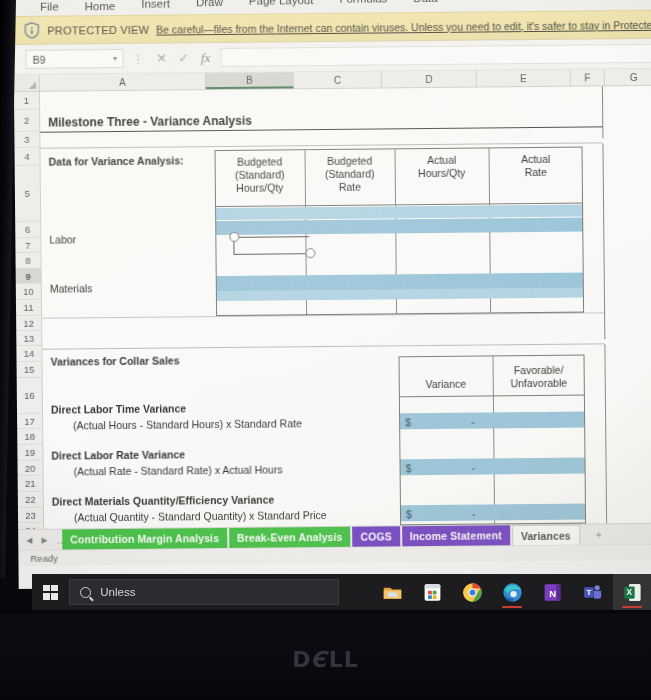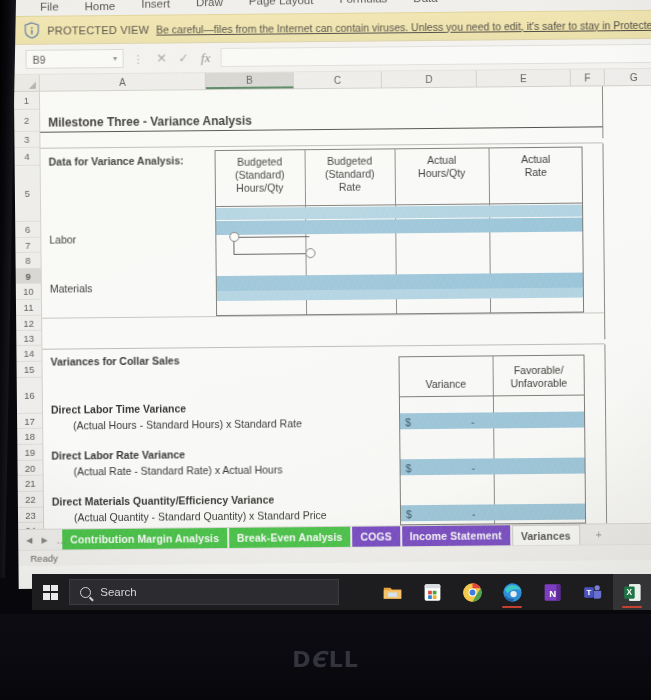--- a/index.html
+++ b/index.html
@@ -487,21 +487,21 @@
     <div class="tb-start">
       <span class="win-logo">
           <i></i>
           <i></i>
           <i></i>
           <i></i>
         </span>
     </div>
     <div class="tb-search">
       <span class="mag"></span>
-      <span class="ph">Search</span>
+      <span class="ph">Unless</span>
     </div>
     <div class="tb-icons">
 
       <div class="tbicon">
         <svg class="glyph" viewBox="0 0 24 24">
           <path d="M2 6.5 h7.5 l2 2 H22 V19 H2 Z" fill="#e8a33d"></path>
           <path d="M2 9.5 h20 V19 H2 Z" fill="#f5c36b"></path>
           <rect x="7" y="12" width="10" height="5" fill="#cfe3f5"></rect>
         </svg>
       </div>

